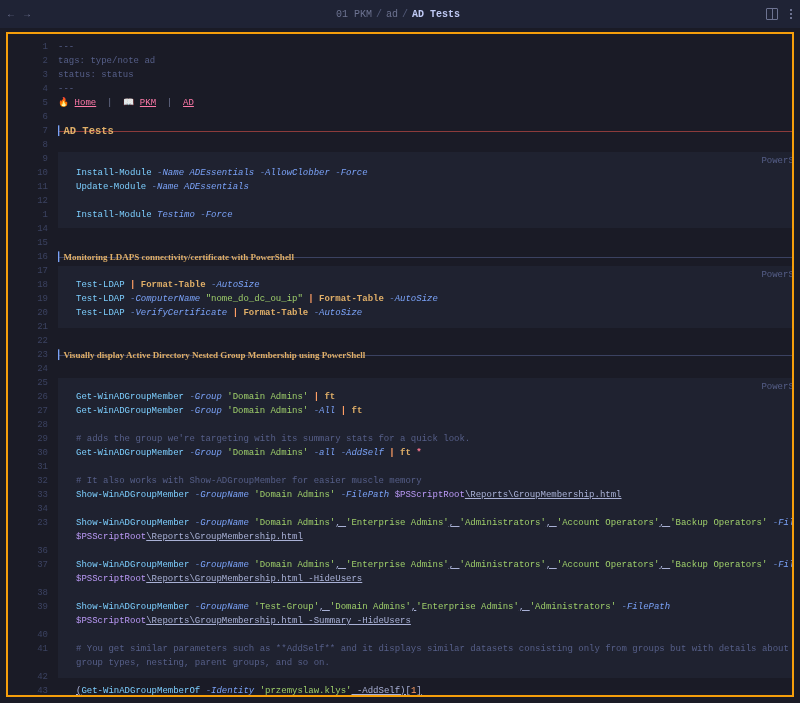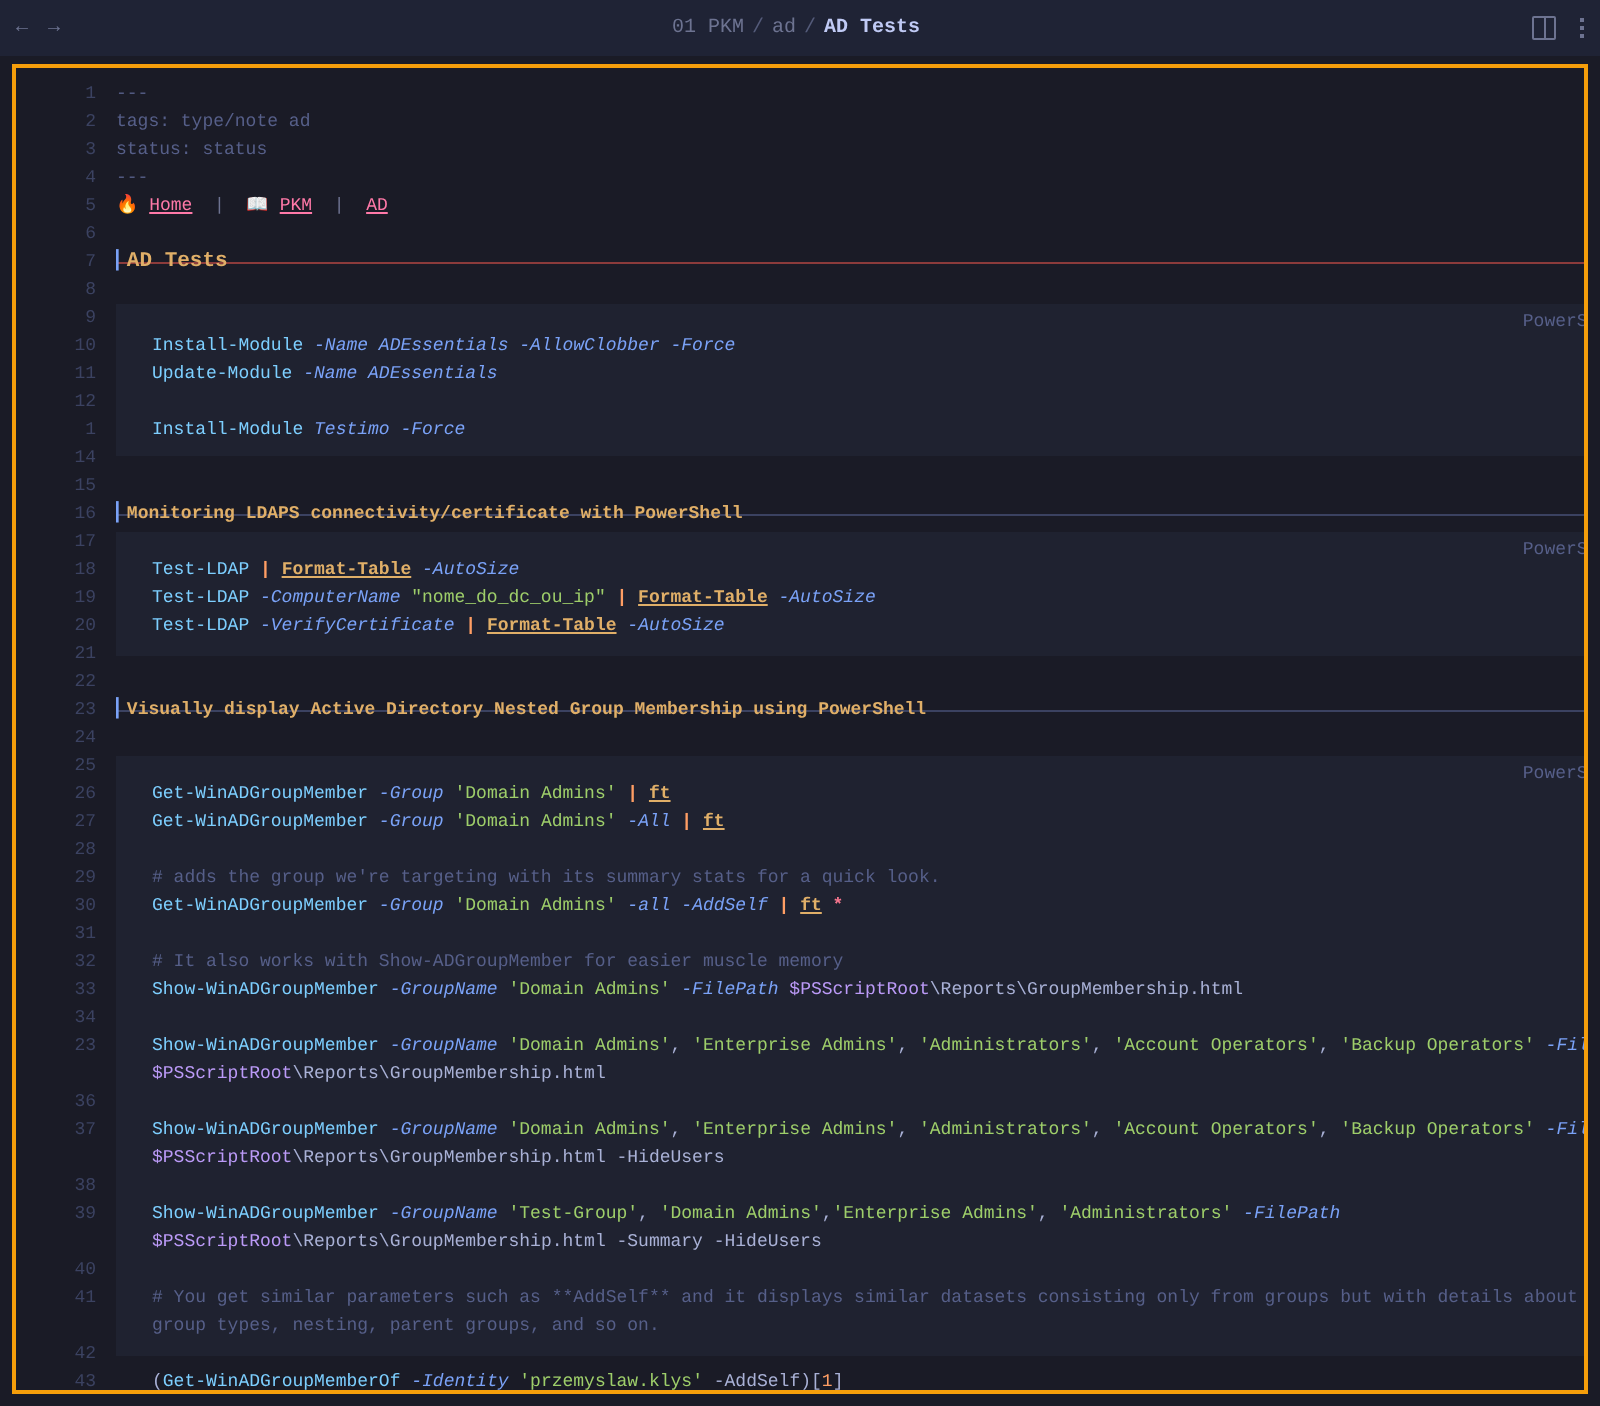--- a/index.html
+++ b/index.html
@@ -37,29 +37,29 @@
   .hline { position: absolute; height: 14px; z-index: 0; }
   .hline.red { border-bottom: 1px solid #8c3b3b; }
   .hline.grey { border-bottom: 1px solid #3b4261; }
 
   
   .t-mut { color: #565f89; }
   .t-link { color: #ff79a8; text-decoration: underline; }
   .t-emo { }
   .t-sep { color: #6d7391; }
   .t-h1 { color: #e0af68; font-weight: 700; font-size: 10.5px; }
-  .t-h2 { color: #e0af68; font-weight: 700; }
+  .t-h2 { color: #e0af68; font-weight: 700; font-family: Liberation Serif, serif; }
   .t-hbar { color: #7aa2f7; font-weight: 700; }
   .t-cmd { color: #7dcfff; }
   .t-flag { color: #7aa2f7; font-style: italic; }
   .t-pipe { color: #ff9e64; font-weight: 700; }
   .t-str { color: #9ece6a; }
-  .t-bold { color: #e0af68; font-weight: 700; text-decoration: underline; }
+  .t-bold { color: #e0af68; font-weight: 700; }
   .t-var { color: #bb9af7; }
-  .t-path { color: #a9b1d6; }
+  .t-path { color: #a9b1d6; text-decoration: underline; }
   .t-star { color: #f7768e; font-weight: 700; }
   .t-cmt { color: #565f89; }
   .t-num { color: #ff9e64; }
 
   .pad { padding-left: 18px; display: inline-block; }
 </style>
 </head>
 <body>
 
 <div class="frame">

